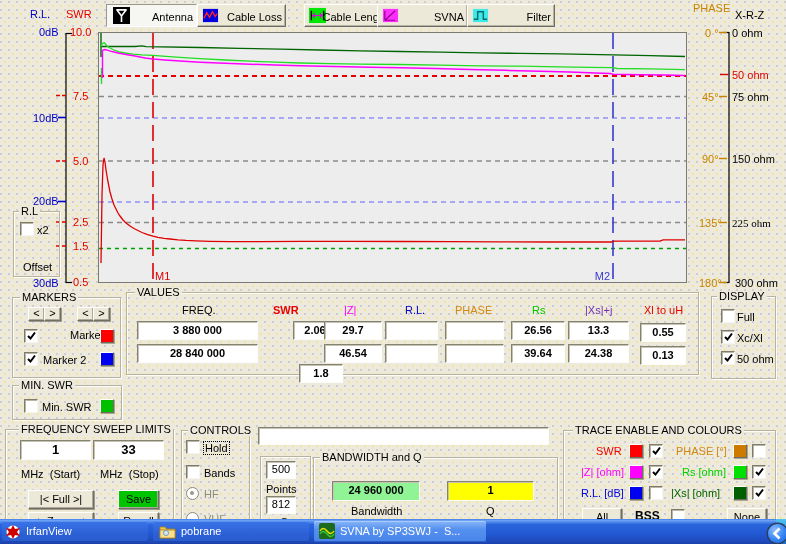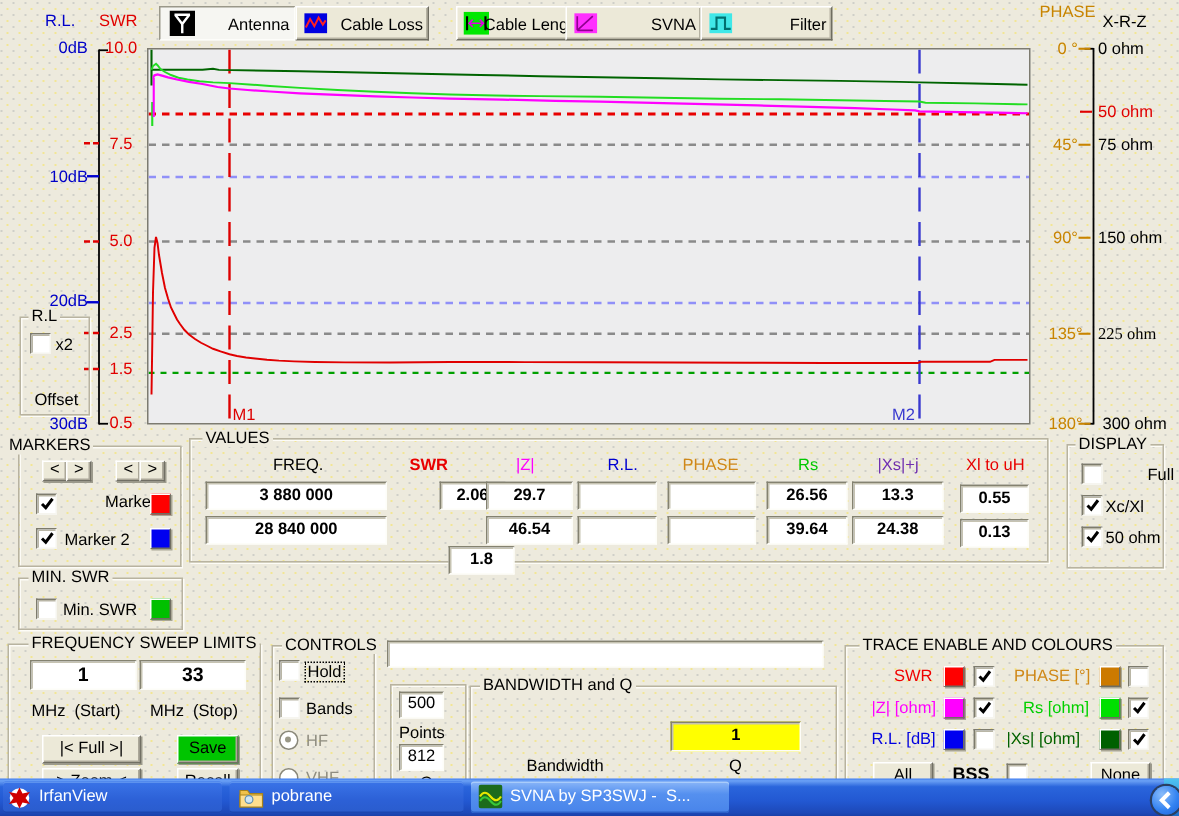--- a/index.html
+++ b/index.html
@@ -149,21 +149,21 @@
 <div class="tx" style="left:732px;top:217px;font-family:Liberation Serif, serif;">225 ohm</div>
 <div class="tx" style="left:735px;top:277px;">300 ohm</div>
 
 <div class="gb" style="left:13px;top:211px;width:45px;height:64px;"></div>
 <div class="gbl" style="background:#edeadd;left:19px;top:206px;">R.L</div>
 <span class="cb" style="left:20px;top:222px;"></span>
 <div class="tx" style="left:37px;top:224px;">x2</div>
 <div class="tx" style="left:23px;top:261px;">Offset</div>
 
 <div class="gb" style="left:12px;top:297px;width:107px;height:79px;"></div>
-<div class="gbl" style="background:#edeadd;left:4px;top:292px;">MARKERS</div>
+<div class="gbl" style="background:#edeadd;left:20px;top:292px;">MARKERS</div>
 <div class="btn" style="left:28px;top:307px;width:15px;height:12px;line-height:11px;">&lt;</div>
 <div class="btn" style="left:44px;top:307px;width:15px;height:12px;line-height:11px;">&gt;</div>
 <div class="btn" style="left:77px;top:307px;width:15px;height:12px;line-height:11px;">&lt;</div>
 <div class="btn" style="left:93px;top:307px;width:15px;height:12px;line-height:11px;">&gt;</div>
 <span class="cb" style="left:24px;top:329px;">
       <svg class="ck" width="10" height="10">
         <path d="M2 5 l2.5 2.5 L9 1.5" stroke="#000" stroke-width="2" fill="none"></path>
       </svg>
     </span>
 <div class="tx" style="left:43px;top:329px;margin-left:27px;">Marker 1</div>
@@ -199,21 +199,21 @@
 <div class="fld" style="left:324px;top:344px;width:56px;height:17px;line-height:16px;">46.54</div>
 <div class="fld" style="left:385px;top:344px;width:51px;height:17px;line-height:16px;"></div>
 <div class="fld" style="left:445px;top:344px;width:57px;height:17px;line-height:16px;"></div>
 <div class="fld" style="left:511px;top:344px;width:52px;height:17px;line-height:16px;">39.64</div>
 <div class="fld" style="left:568px;top:344px;width:59px;height:17px;line-height:16px;">24.38</div>
 <div class="fld" style="left:640px;top:346px;width:44px;height:17px;line-height:16px;">0.13</div>
 
 <div class="gb" style="left:711px;top:296px;width:63px;height:81px;"></div>
 <div class="gbl" style="background:#edeadd;left:717px;top:291px;">DISPLAY</div>
 <span class="cb" style="left:721px;top:309px;"></span>
-<div class="tx" style="left:737px;top:311px;margin-left:28px;">Full</div>
+<div class="tx" style="left:737px;top:311px;">Full</div>
 <span class="cb" style="left:721px;top:330px;">
       <svg class="ck" width="10" height="10">
         <path d="M2 5 l2.5 2.5 L9 1.5" stroke="#000" stroke-width="2" fill="none"></path>
       </svg>
     </span>
 <div class="tx" style="left:737px;top:332px;">Xc/Xl</div>
 <span class="cb" style="left:721px;top:351px;">
       <svg class="ck" width="10" height="10">
         <path d="M2 5 l2.5 2.5 L9 1.5" stroke="#000" stroke-width="2" fill="none"></path>
       </svg>
@@ -252,20 +252,21 @@
 <div class="fld" style="left:258px;top:427px;width:289px;height:16px;"></div>
 
 <div class="gb" style="left:260px;top:456px;width:49px;height:83px;"></div>
 <div class="fld" style="left:266px;top:461px;width:28px;height:16px;line-height:15px;font-weight:normal;">500</div>
 <div class="tx" style="left:266px;top:483px;">Points</div>
 <div class="fld" style="left:266px;top:496px;width:28px;height:16px;line-height:15px;font-weight:normal;">812</div>
 <div class="tx" style="left:280px;top:516px;">Q</div>
 
 <div class="gb" style="left:313px;top:457px;width:243px;height:82px;"></div>
 <div class="gbl" style="background:#edeadd;left:320px;top:452px;">BANDWIDTH and Q</div>
+<div class="fld" style="left:332px;top:481px;width:86px;height:18px;line-height:17px;background:#90f396;">24 960 000</div>
 <div class="tx" style="left:351px;top:505px;">Bandwidth</div>
 <div class="fld" style="left:447px;top:481px;width:85px;height:18px;line-height:17px;background:#ffff00;">1</div>
 <div class="tx" style="left:486px;top:505px;">Q</div>
 
 <div class="gb" style="left:563px;top:430px;width:211px;height:109px;"></div>
 <div class="gbl" style="background:#edeadd;left:573px;top:425px;">TRACE ENABLE AND COLOURS</div>
 <div class="tx" style="left:596px;top:445px;color:#f00000;">SWR</div>
 <span class="sw" style="left:629px;top:444px;background:#f00;"></span>
 <span class="cb" style="left:649px;top:444px;">
       <svg class="ck" width="10" height="10">

